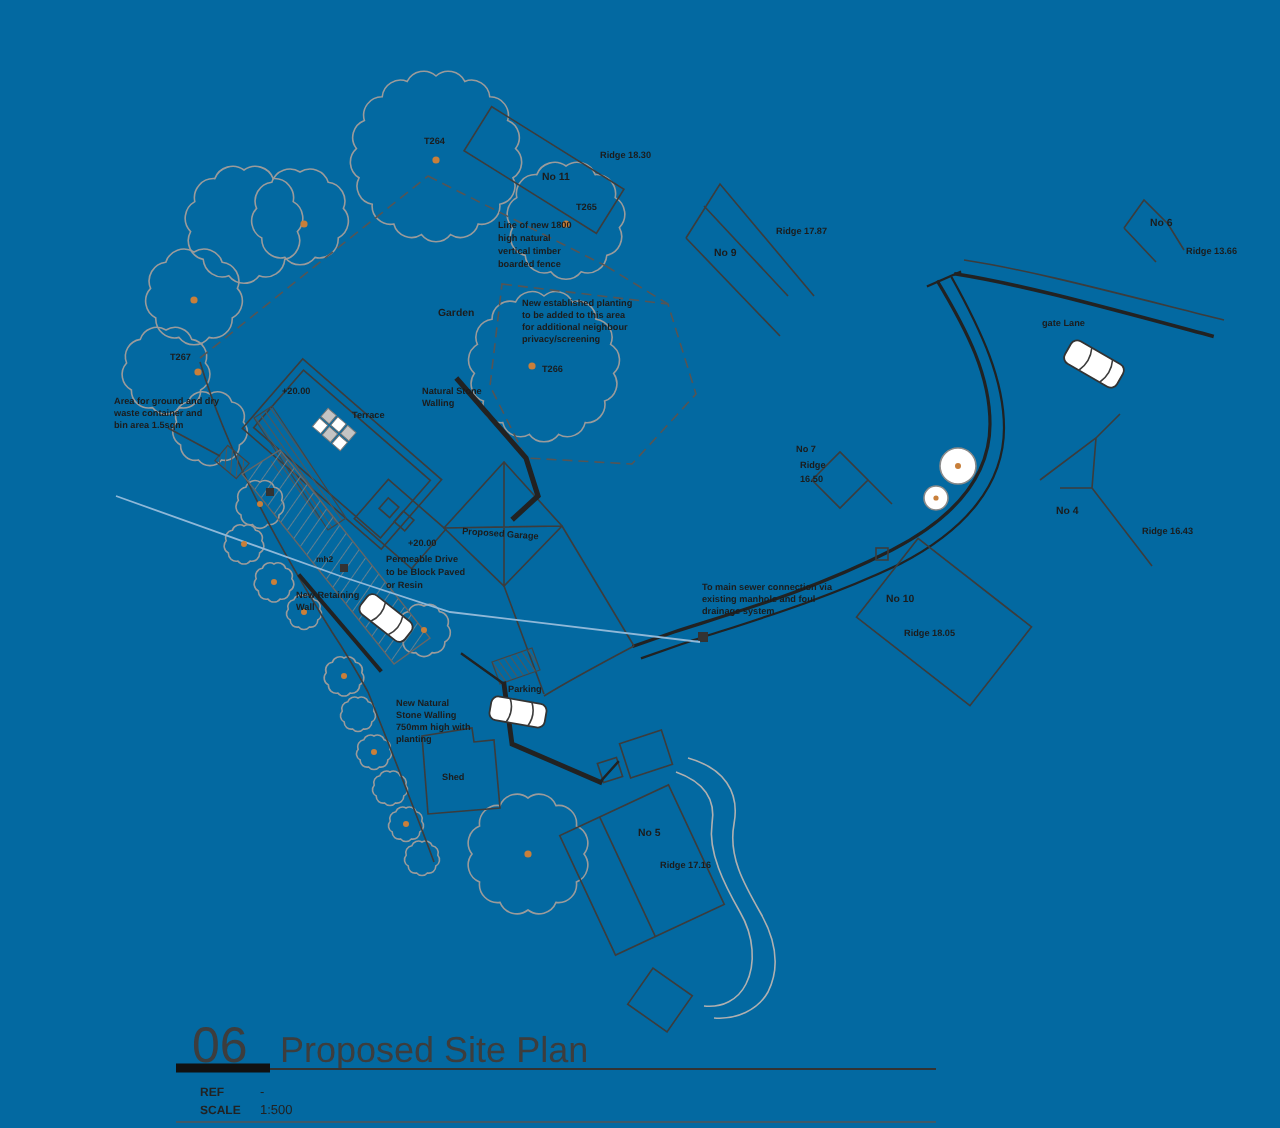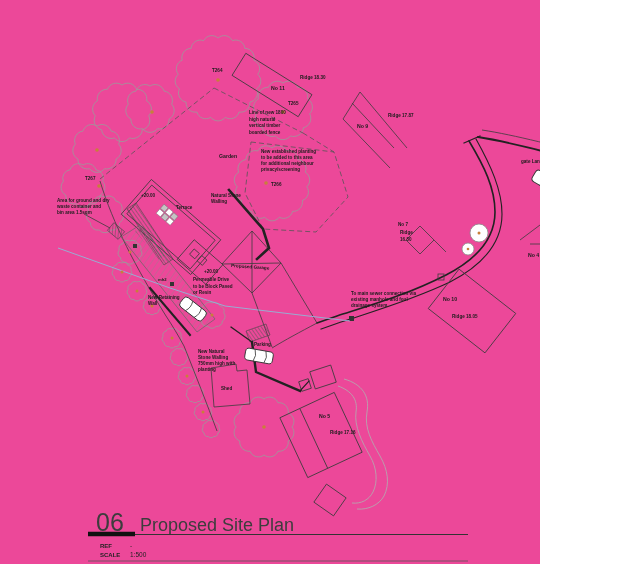--- a/index.html
+++ b/index.html
@@ -1,16 +1,16 @@
 <!DOCTYPE html>
 <html><head>
 <meta charset="utf-8">
 <style>
   html,body{margin:0;padding:0;background:#ffffff;}
-  .page{width:540px;height:564px;position:relative;background:#ec4899;overflow:hidden;}
+  .page{width:640px;height:564px;position:relative;background:#0369a1;overflow:hidden;}
   svg{display:block;}
   .ln{fill:none;stroke:#3c3c3c;stroke-width:.8;}
   .thick{fill:none;stroke:#222;stroke-linecap:square;}
   .tree{fill:none;stroke:#9b9b9b;stroke-width:.8;}
   .dash{fill:none;stroke:#555;stroke-width:.8;stroke-dasharray:5 3;}
   .blue{fill:none;stroke:#8fb8d8;stroke-width:.9;}
   .gray{fill:none;stroke:#b0b0b0;stroke-width:.8;}
   .dot{fill:#c87f3a;stroke:none;}
   .t{font-family:"Liberation Sans",sans-serif;fill:#1c1c1c;font-weight:bold;}
   .t45{font-size:4.6px;}

